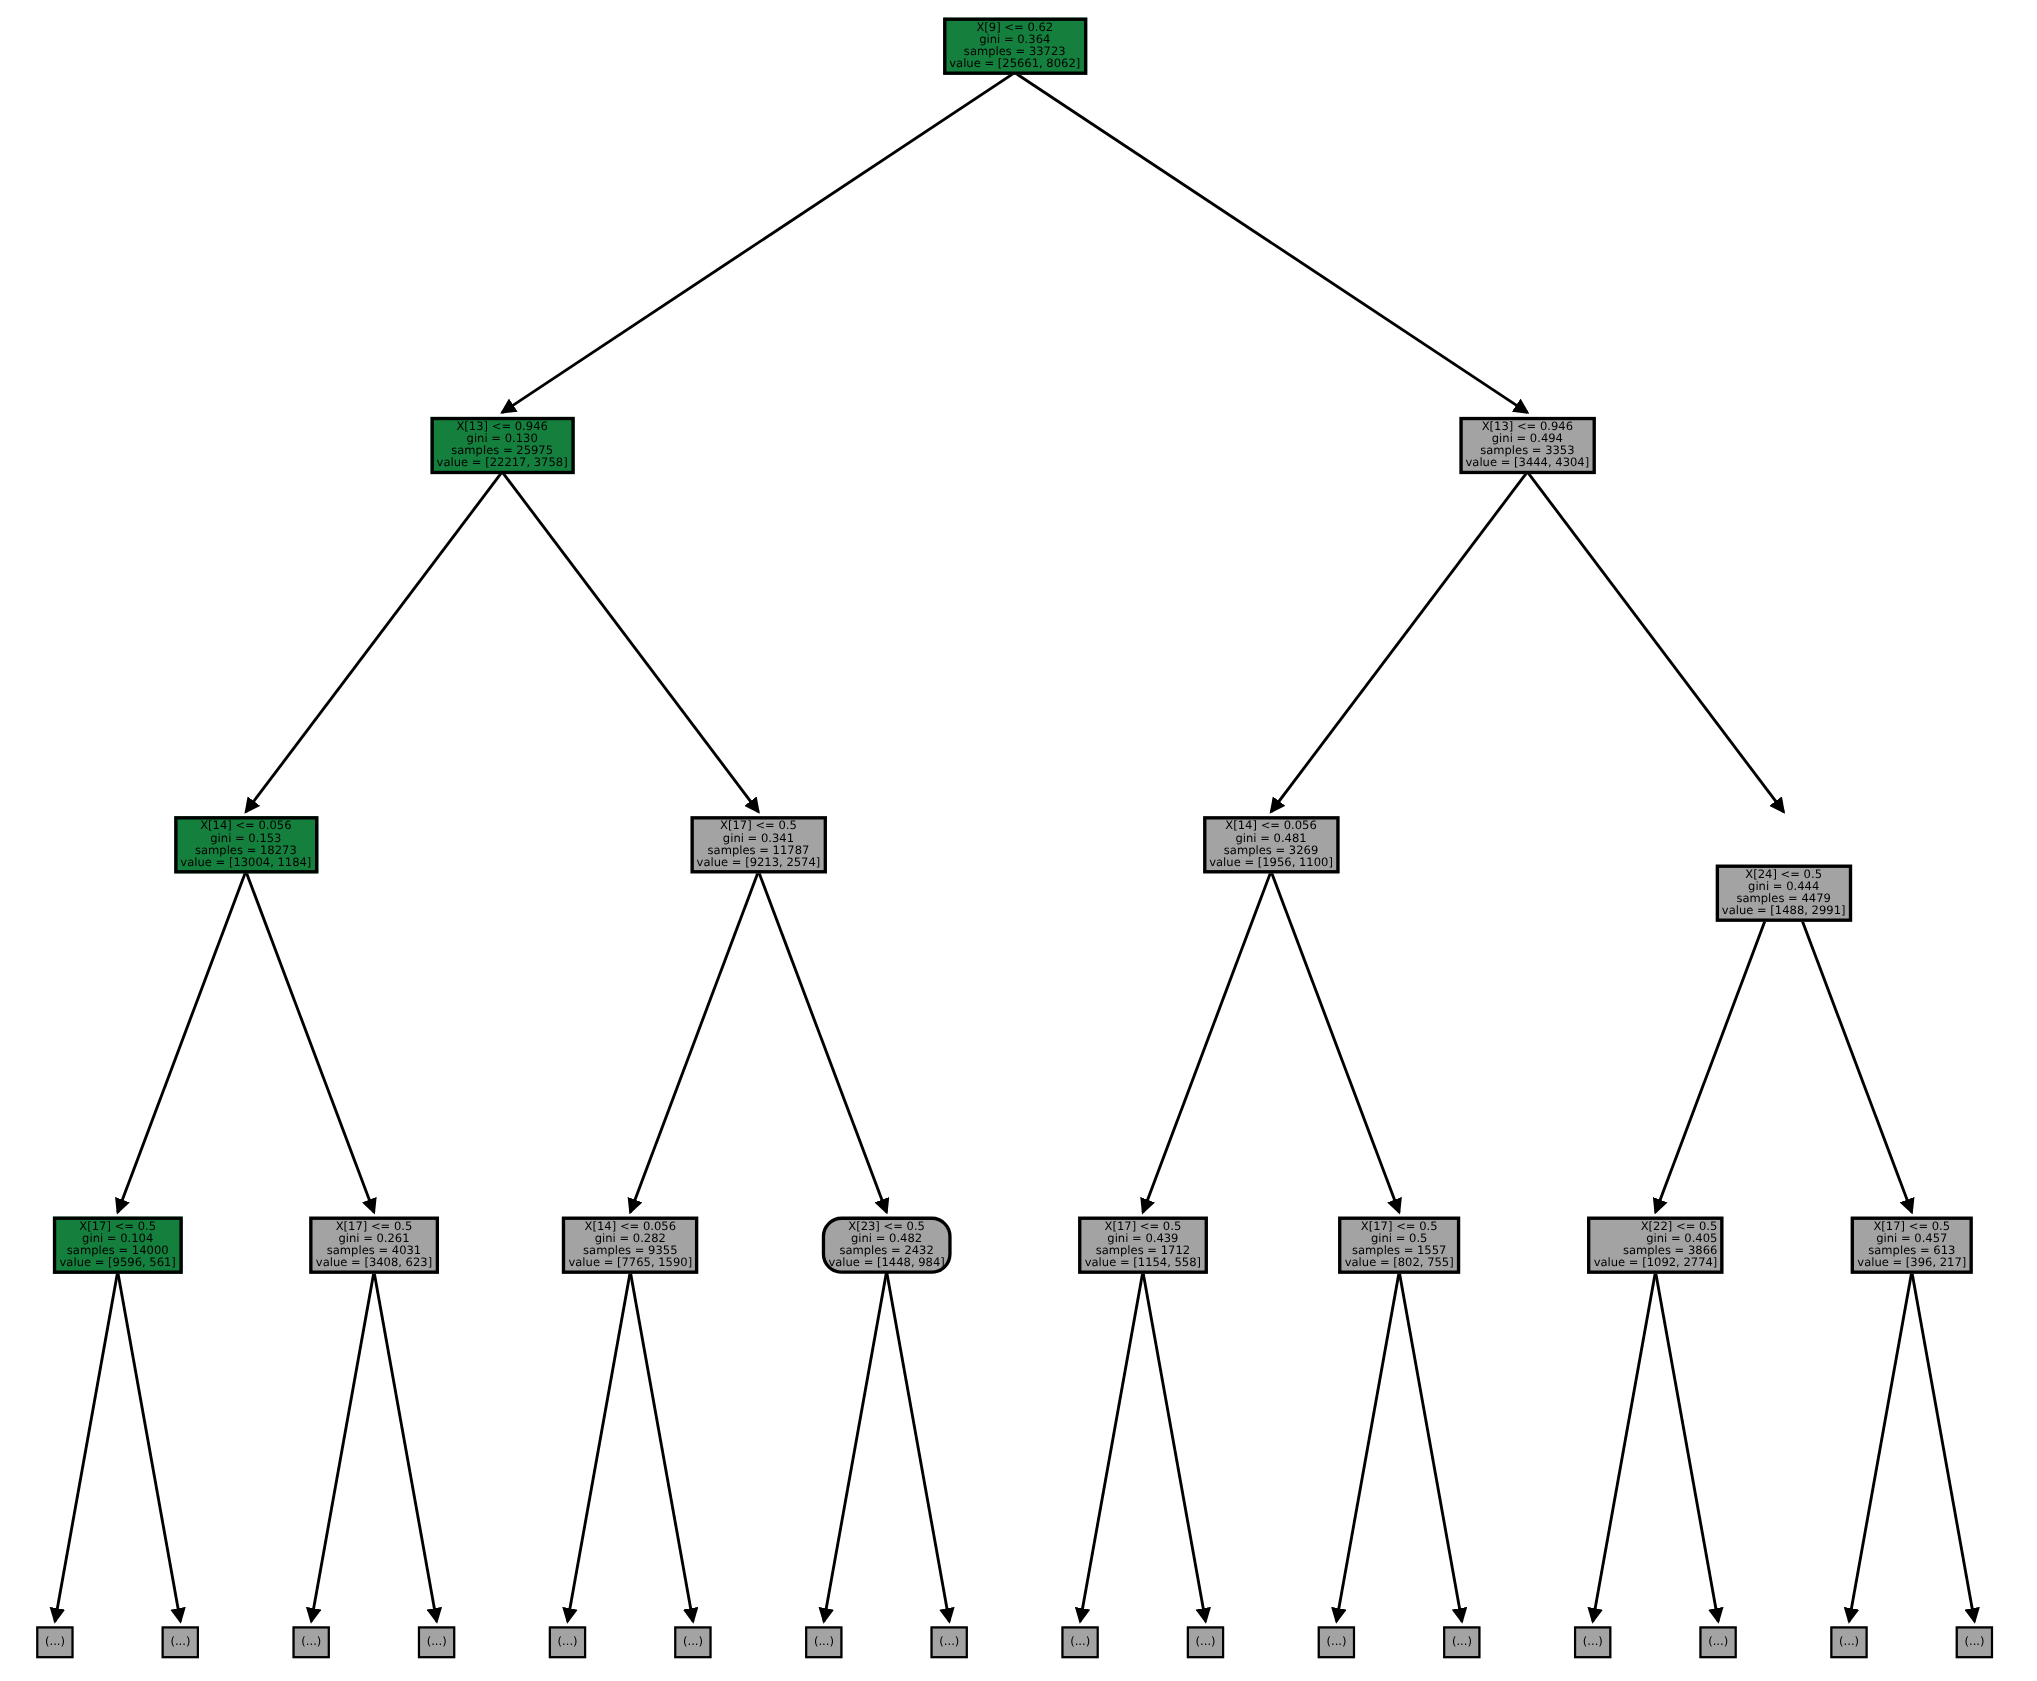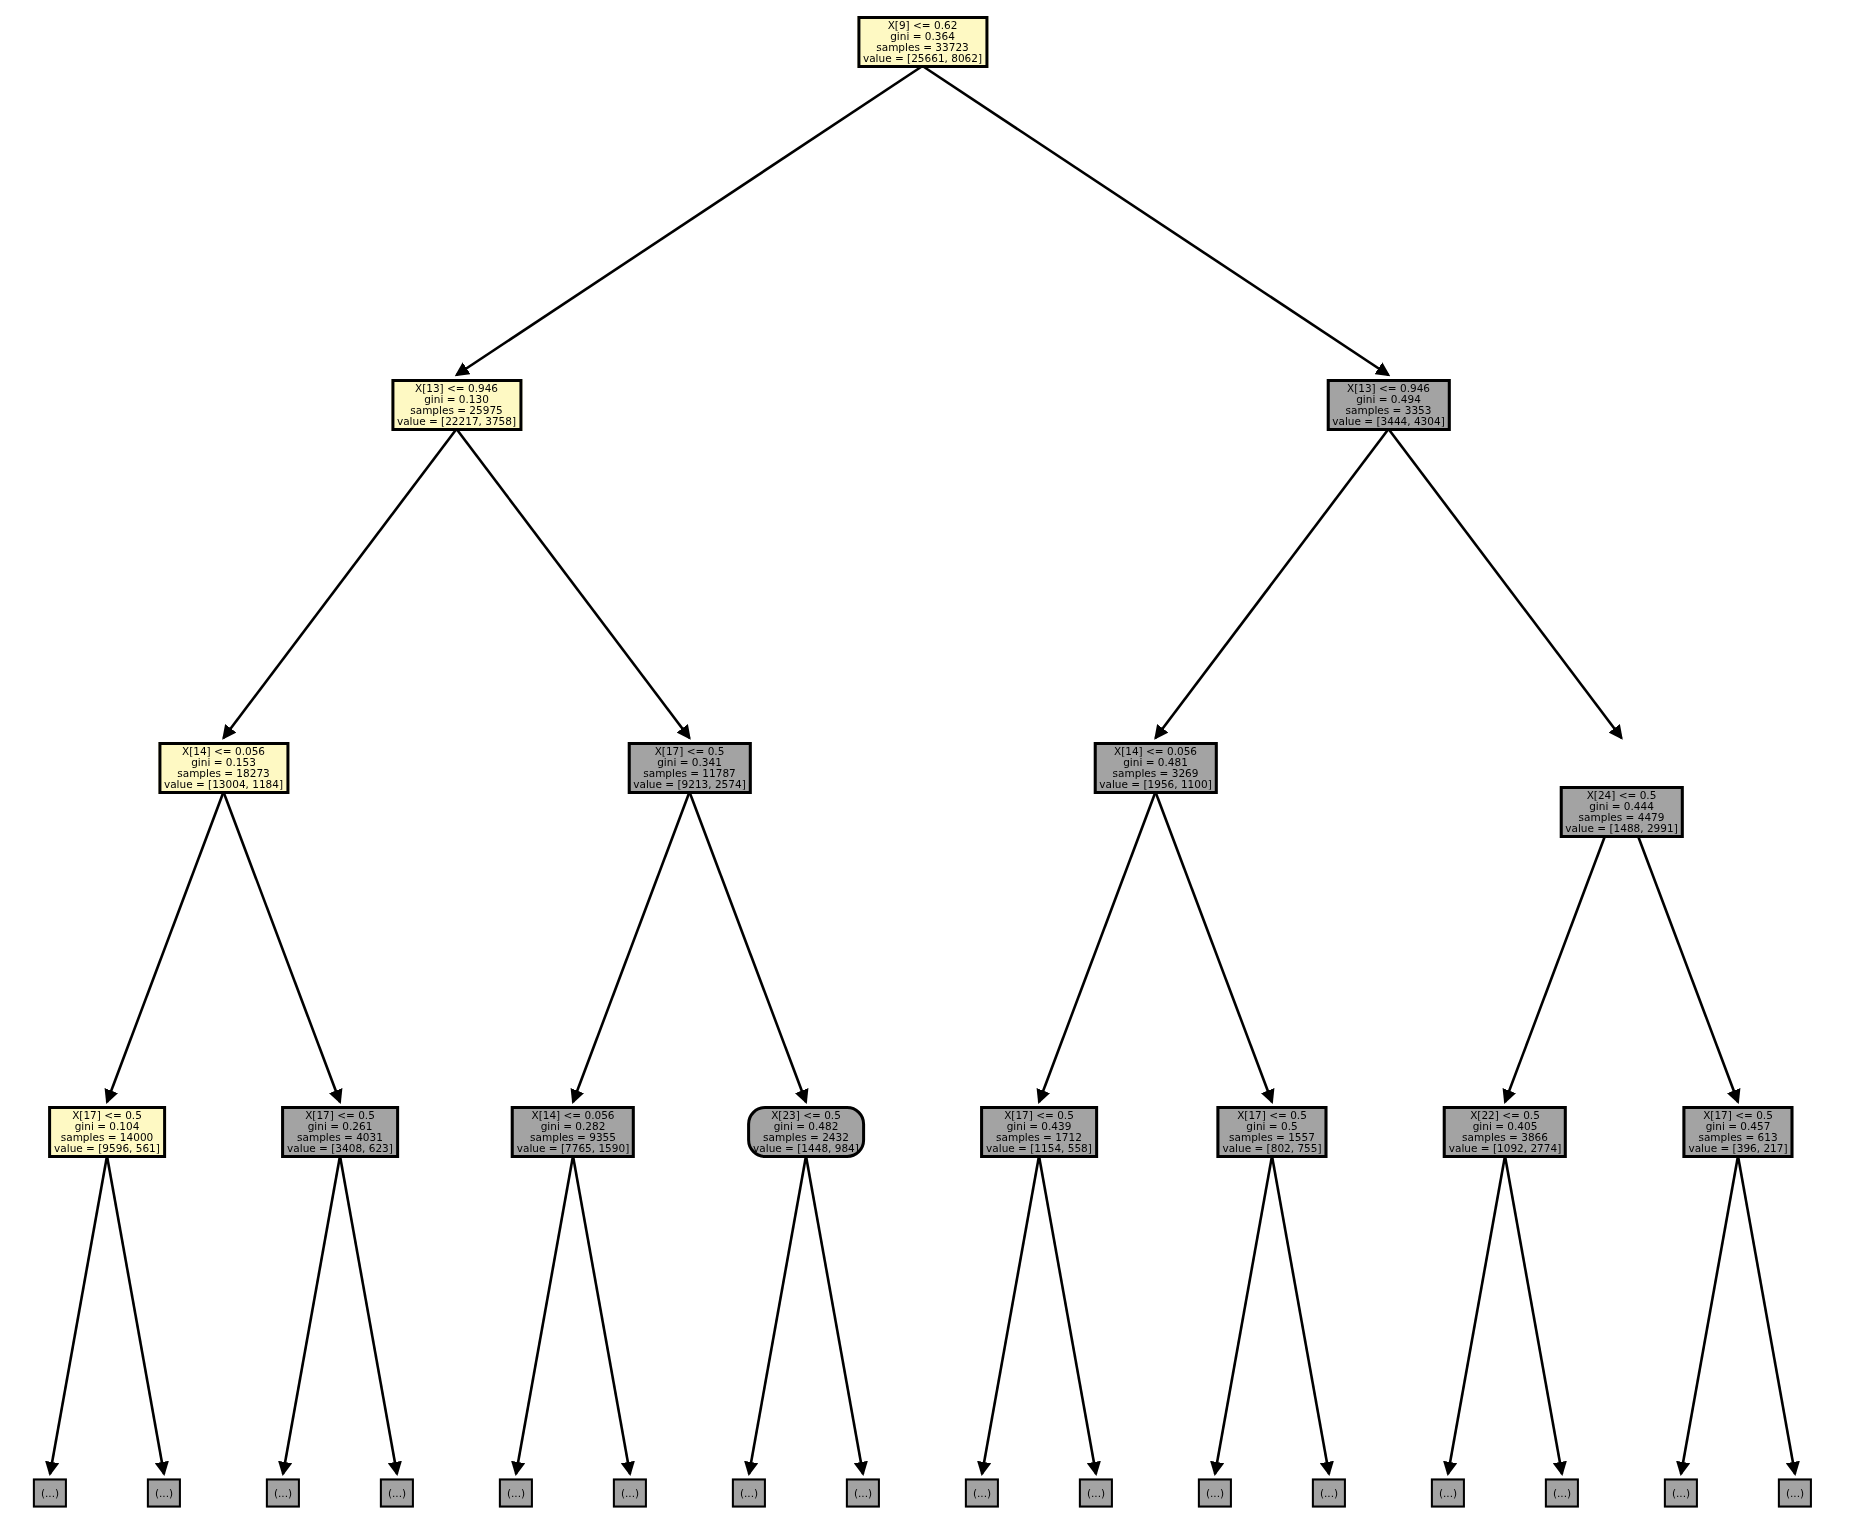--- a/index.html
+++ b/index.html
@@ -18,21 +18,21 @@
   #arrow-layer {
     position: absolute;
     left: 0; top: 0;
     width: 1852px;
     height: 1528px;
     pointer-events: none;
   }
   .node {
     position: absolute;
     transform: translate(-50%, -50%);
-    background: #fef9c3;
+    background: #15803d;
     border: 3px solid #000000;
     padding: 1px 3px;
     text-align: center;
     font-size: 10.5px;
     line-height: 11px;
     color: #000000;
     white-space: nowrap;
     box-sizing: border-box;
   }
   .node.gray { background: #a3a3a3; }
@@ -193,21 +193,21 @@
       </div>
       <div class="node gray leaf" style="left: 1329px; top: 1493px;">
         <div class="line">(...)</div>
       </div>
       <div class="node gray" style="left: 1621.5px; top: 768px; margin-top: 44px;">
         <div class="line">X[24] &lt;= 0.5</div>
         <div class="line">gini = 0.444</div>
         <div class="line">samples = 4479</div>
         <div class="line">value = [1488, 2991]</div>
       </div>
-      <div class="node gray" style="left: 1505px; top: 1132px;">
+      <div class="node gray" style="left: 1505px; top: 1132px; text-align: right;">
         <div class="line">X[22] &lt;= 0.5</div>
         <div class="line">gini = 0.405</div>
         <div class="line">samples = 3866</div>
         <div class="line">value = [1092, 2774]</div>
       </div>
       <div class="node gray leaf" style="left: 1448px; top: 1493px;">
         <div class="line">(...)</div>
       </div>
       <div class="node gray leaf" style="left: 1562px; top: 1493px;">
         <div class="line">(...)</div>

